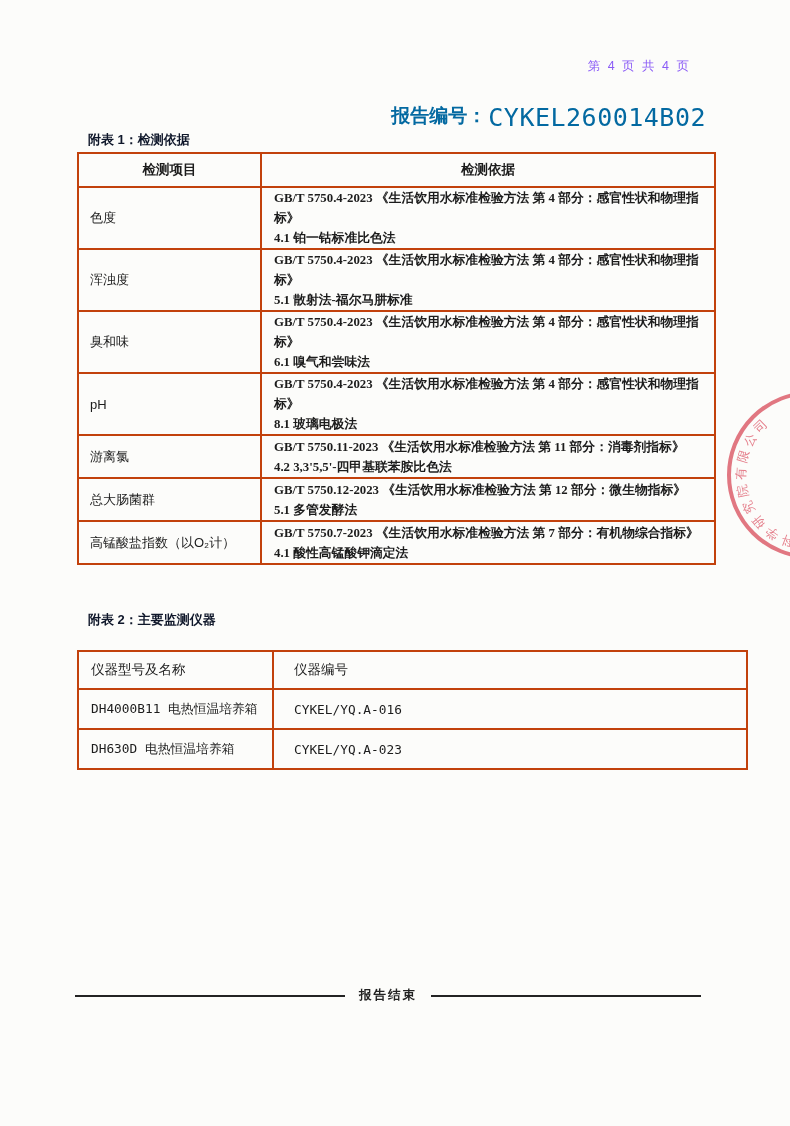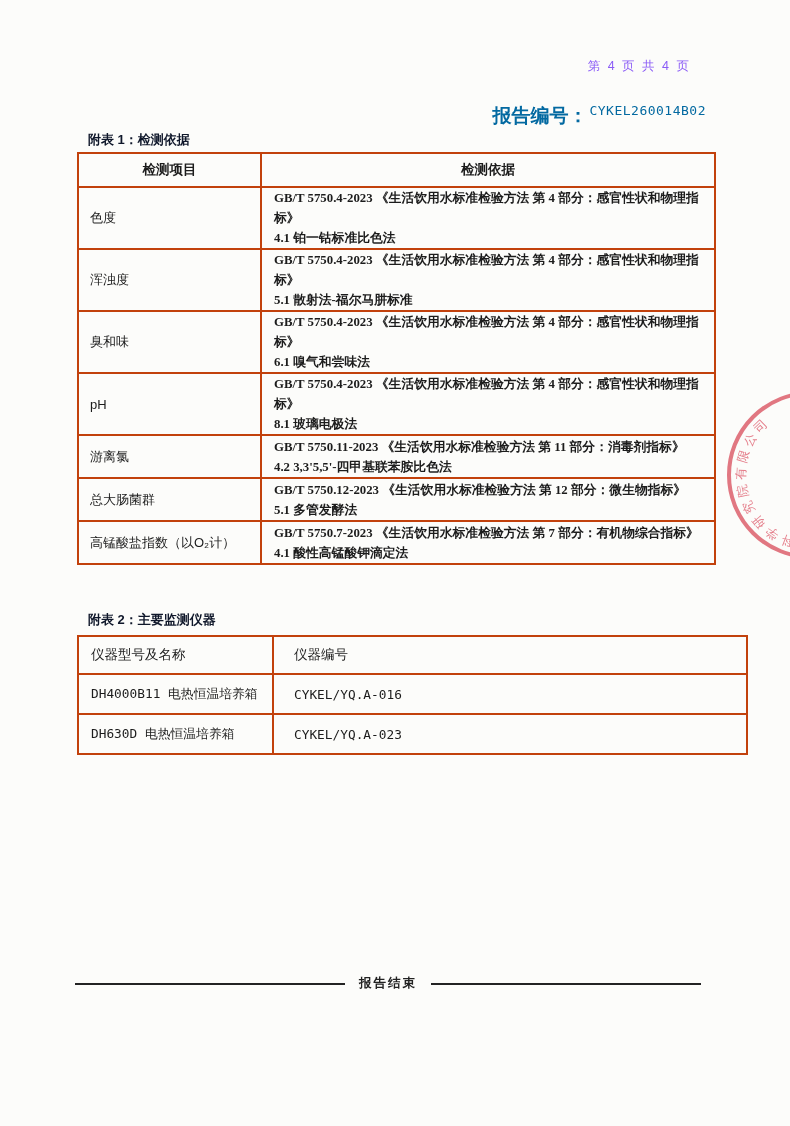--- a/index.html
+++ b/index.html
@@ -15,35 +15,35 @@
     position:absolute;top:58px;right:99px;
     font-size:12.5px;letter-spacing:2px;color:#8b5cf6;
   }
   .report-line{
     position:absolute;top:91px;right:84px;
     font-size:19px;font-weight:600;color:#0369a1;
     display:flex;align-items:flex-start;margin-top:12px;
   }
   .report-line .num{
     font-family:"DejaVu Sans Mono",monospace;
-    font-size:13px;font-weight:500;margin-left:2px;letter-spacing:0.5px;
+    font-size:25px;font-weight:500;margin-left:2px;letter-spacing:0.5px;
   }
   .tbl-caption{
     position:absolute;left:88px;
     font-size:13px;font-weight:600;color:#0f172a;
   }
   .cap1{top:131px;}
   .cap2{top:611px;}
   table.doc{
     position:absolute;left:77px;
     border-collapse:collapse;table-layout:fixed;
     width:633px;
   }
   .t1{top:152px;}
-  .t2{top:635px;border-radius:11px;}
+  .t2{top:650px;border-radius:11px;}
   table.doc td,table.doc th{
     border:2px solid #c2410c;
     padding:0;
     vertical-align:middle;
     font-weight:normal;
     color:#1c1c1c;
     overflow:hidden;
   }
   .c1{width:181px;}
   .c2{width:452px;}
@@ -57,21 +57,21 @@
   .t2 .hdr .c2{padding-left:20px;}
   .t2 .r td{height:38px;font-size:13px;}
   .t2 .r .c1{padding-left:12px;font-family:"DejaVu Sans Mono",monospace;font-size:12.8px;}
   .t2 .r .c2{padding-left:20px;font-family:"DejaVu Sans Mono",monospace;font-size:12.8px;}
   .end-divider{
     position:absolute;left:75px;top:975px;width:626px;
     display:flex;align-items:center;
   }
   .end-divider .bar{flex:1;height:2px;background:#232323;}
   .end-divider .txt{
-    margin:0 14px;font-size:12.5px;font-weight:600;letter-spacing:2px;color:#222;
+    margin:12px 14px;font-size:12.5px;font-weight:600;letter-spacing:2px;color:#222;
   }
   .seal{
     position:absolute;top:388px;right:0;width:72px;height:174px;
     pointer-events:none;
   }
 </style>
 </head>
 <body>
 
 <div class="page">

